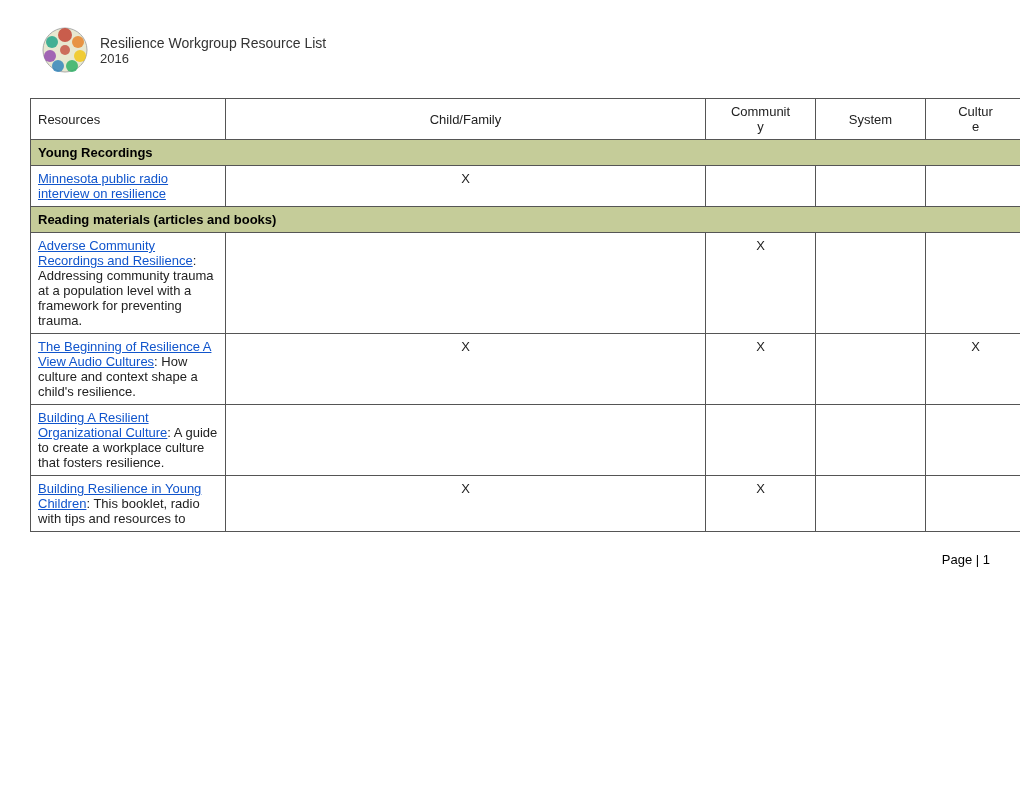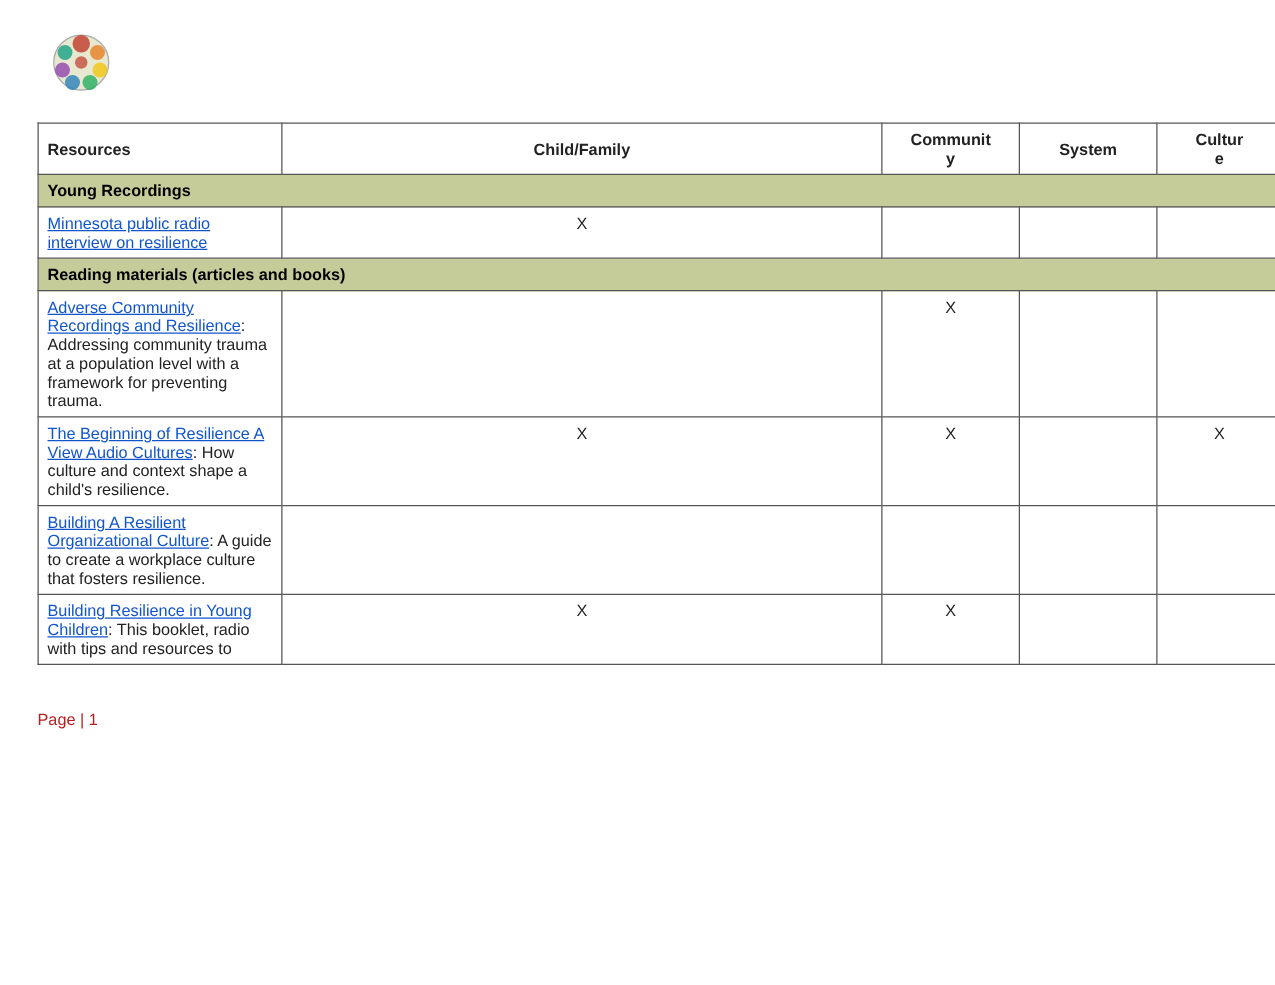--- a/index.html
+++ b/index.html
@@ -41,21 +41,21 @@
     col.col-system   { width: 110px; }
     col.col-culture  { width: 100px; }
 
     th, td {
       border: 1px solid #555;
       padding: 5px 7px;
       vertical-align: top;
     }
 
     thead th {
-      font-weight: bold;
+      font-weight: normal;
       text-align: center;
       background: #fff;
       vertical-align: middle;
     }
     thead th.col-resources-header {
       text-align: left;
     }
 
     tr.section-header td {
       background: #c5cc99;
@@ -67,24 +67,24 @@
     a {
       color: #1155cc;
     }
 
     .x-mark {
       text-align: center;
       font-weight: normal;
     }
 
     .footer {
-      margin-top: 36px;
-      text-align: left;
+      margin-top: 20px;
+      text-align: right;
       font-size: 13px;
-      color: #b91c1c;
+      color: #000000;
     }
 
     
     .logo-svg {
       width: 70px;
       height: 60px;
     }
   </style>
 </head>
 <body>
@@ -94,20 +94,24 @@
     <circle cx="35" cy="30" r="22" fill="#e8e8d0" stroke="#aaa" stroke-width="1"></circle>
     <circle cx="35" cy="15" r="7" fill="#c0392b" opacity="0.8"></circle>
     <circle cx="48" cy="22" r="6" fill="#e67e22" opacity="0.8"></circle>
     <circle cx="50" cy="36" r="6" fill="#f1c40f" opacity="0.8"></circle>
     <circle cx="42" cy="46" r="6" fill="#27ae60" opacity="0.8"></circle>
     <circle cx="28" cy="46" r="6" fill="#2980b9" opacity="0.8"></circle>
     <circle cx="20" cy="36" r="6" fill="#8e44ad" opacity="0.8"></circle>
     <circle cx="22" cy="22" r="6" fill="#16a085" opacity="0.8"></circle>
     <circle cx="35" cy="30" r="5" fill="#c0392b" opacity="0.7"></circle>
   </svg>
+  <div class="header-text">
+    <span class="header-title">Resilience Workgroup Resource List</span>
+    <span class="header-year">2016</span>
+  </div>
 </div>
 
 <table>
   <colgroup>
     <col class="col-resources">
     <col class="col-child">
     <col class="col-community">
     <col class="col-system">
     <col class="col-culture">
   </colgroup>

